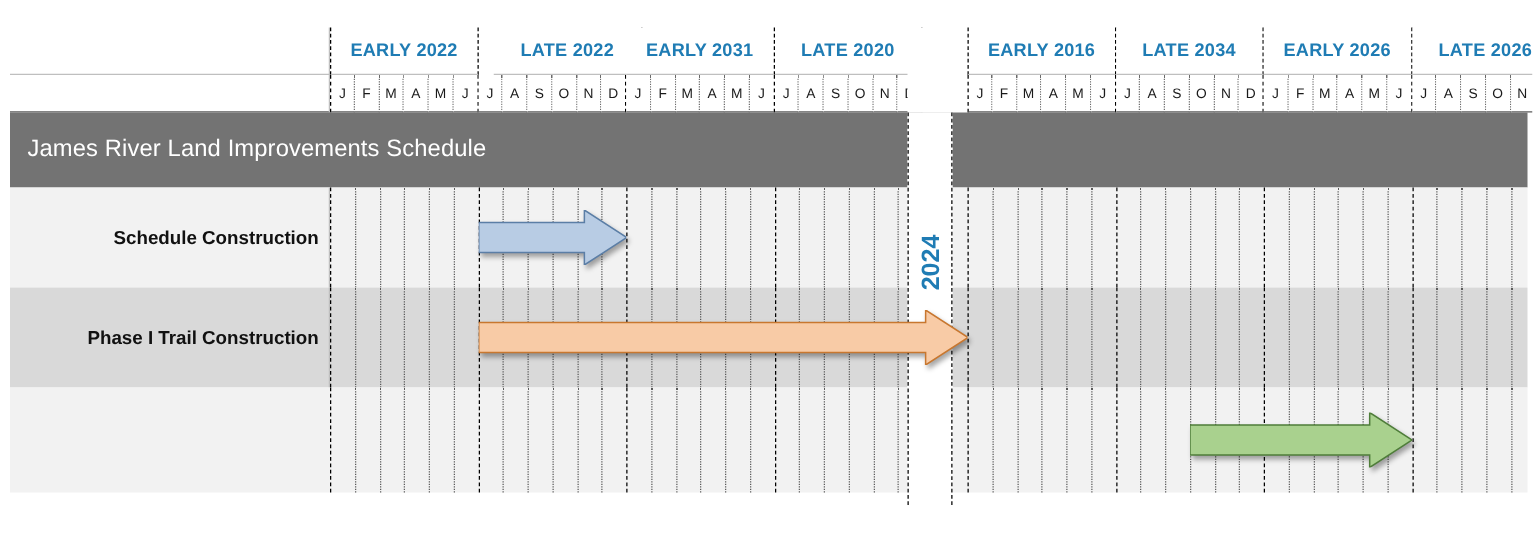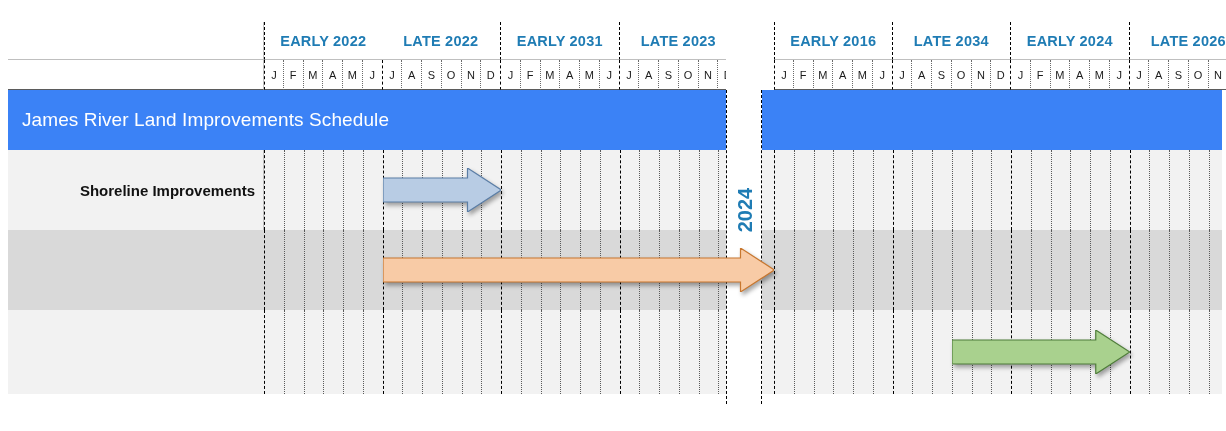--- a/index.html
+++ b/index.html
@@ -41,21 +41,21 @@
     border-right: 1px solid #bfbfbf;
     border-bottom: 1px solid #5b5b5b;
     box-sizing: border-box;
   }
 
   
   .title-band {
     position: absolute;
     left: 0; top: 68px;
     width: 1214px; height: 60px;
-    background: #3b82f6;
+    background: #737373;
   }
   .title-band .gap-white {
     position: absolute;
     left: 718px; top: 0;
     width: 36px; height: 60px;
     background: #ffffff;
   }
   .title-text {
     position: absolute;
     left: 14px; top: 0;
@@ -192,56 +192,56 @@
     <div class="tl-blank2"></div>
 
     <div id="hdr-layer">
         <div class="hdr-half first" style="left: 256px; width: 118.5px;">EARLY 2022</div>
         <div class="hdr-month first" style="left: 256px; width: 19.75px;">J</div>
         <div class="hdr-month" style="left: 275.75px; width: 19.75px;">F</div>
         <div class="hdr-month" style="left: 295.5px; width: 19.75px;">M</div>
         <div class="hdr-month" style="left: 315.25px; width: 19.75px;">A</div>
         <div class="hdr-month" style="left: 335px; width: 19.75px;">M</div>
         <div class="hdr-month halfend" style="left: 354.75px; width: 19.75px;">J</div>
-        <div class="hdr-half" style="left: 374px; width: 118.5px;">LATE 2022</div>
+        <div class="hdr-half" style="left: 387px; width: 118.5px;">LATE 2022</div>
         <div class="hdr-month" style="left: 374.5px; width: 19.75px;">J</div>
         <div class="hdr-month" style="left: 394.25px; width: 19.75px;">A</div>
         <div class="hdr-month" style="left: 414px; width: 19.75px;">S</div>
         <div class="hdr-month" style="left: 433.75px; width: 19.75px;">O</div>
         <div class="hdr-month" style="left: 453.5px; width: 19.75px;">N</div>
         <div class="hdr-month halfend" style="left: 473.25px; width: 19.75px;">D</div>
         <div class="hdr-half" style="left: 493px; width: 118.5px;">EARLY 2031</div>
         <div class="hdr-month" style="left: 493px; width: 19.75px;">J</div>
         <div class="hdr-month" style="left: 512.75px; width: 19.75px;">F</div>
         <div class="hdr-month" style="left: 532.5px; width: 19.75px;">M</div>
         <div class="hdr-month" style="left: 552.25px; width: 19.75px;">A</div>
         <div class="hdr-month" style="left: 572px; width: 19.75px;">M</div>
         <div class="hdr-month halfend" style="left: 591.75px; width: 19.75px;">J</div>
-        <div class="hdr-half" style="left: 611.5px; width: 118.5px;">LATE 2023</div>
+        <div class="hdr-half" style="left: 611.5px; width: 118.5px;">LATE 2020</div>
         <div class="hdr-month" style="left: 611.5px; width: 19.75px;">J</div>
         <div class="hdr-month" style="left: 631.25px; width: 19.75px;">A</div>
         <div class="hdr-month" style="left: 651px; width: 19.75px;">S</div>
         <div class="hdr-month" style="left: 670.75px; width: 19.75px;">O</div>
         <div class="hdr-month" style="left: 690.5px; width: 19.75px;">N</div>
         <div class="hdr-month halfend" style="left: 710.25px; width: 19.75px;">D</div>
         <div class="hdr-half first" style="left: 766px; width: 118.5px;">EARLY 2016</div>
         <div class="hdr-month first" style="left: 766px; width: 19.75px;">J</div>
         <div class="hdr-month" style="left: 785.75px; width: 19.75px;">F</div>
         <div class="hdr-month" style="left: 805.5px; width: 19.75px;">M</div>
         <div class="hdr-month" style="left: 825.25px; width: 19.75px;">A</div>
         <div class="hdr-month" style="left: 845px; width: 19.75px;">M</div>
         <div class="hdr-month halfend" style="left: 864.75px; width: 19.75px;">J</div>
         <div class="hdr-half" style="left: 884.5px; width: 118.5px;">LATE 2034</div>
         <div class="hdr-month" style="left: 884.5px; width: 19.75px;">J</div>
         <div class="hdr-month" style="left: 904.25px; width: 19.75px;">A</div>
         <div class="hdr-month" style="left: 924px; width: 19.75px;">S</div>
         <div class="hdr-month" style="left: 943.75px; width: 19.75px;">O</div>
         <div class="hdr-month" style="left: 963.5px; width: 19.75px;">N</div>
         <div class="hdr-month halfend" style="left: 983.25px; width: 19.75px;">D</div>
-        <div class="hdr-half" style="left: 1003px; width: 118.5px;">EARLY 2024</div>
+        <div class="hdr-half" style="left: 1003px; width: 118.5px;">EARLY 2026</div>
         <div class="hdr-month" style="left: 1003px; width: 19.75px;">J</div>
         <div class="hdr-month" style="left: 1022.75px; width: 19.75px;">F</div>
         <div class="hdr-month" style="left: 1042.5px; width: 19.75px;">M</div>
         <div class="hdr-month" style="left: 1062.25px; width: 19.75px;">A</div>
         <div class="hdr-month" style="left: 1082px; width: 19.75px;">M</div>
         <div class="hdr-month halfend" style="left: 1101.75px; width: 19.75px;">J</div>
         <div class="hdr-half" style="left: 1121.5px; width: 118.5px;">LATE 2026</div>
         <div class="hdr-month" style="left: 1121.5px; width: 19.75px;">J</div>
         <div class="hdr-month" style="left: 1141.25px; width: 19.75px;">A</div>
         <div class="hdr-month" style="left: 1161px; width: 19.75px;">S</div>
@@ -250,21 +250,21 @@
         <div style="position: absolute; left: 718px; top: 0px; width: 36px; height: 68px; background: rgb(255, 255, 255);"></div>
       </div>
 
     <div class="title-band">
       <div class="title-text">James River Land Improvements Schedule</div>
       <div class="gap-white"></div>
     </div>
 
     <div id="rows-layer">
         <div class="row row-a" style="top: 128px; height: 80px;">
-          <div class="row-label">Shoreline Improvements</div>
+          <div class="row-label">Schedule Construction</div>
           <div class="row-grid">
             <div class="vline major" style="left: 0px;"></div>
             <div class="vline" style="left: 19.75px;"></div>
             <div class="vline" style="left: 39.5px;"></div>
             <div class="vline" style="left: 59.25px;"></div>
             <div class="vline" style="left: 79px;"></div>
             <div class="vline" style="left: 98.75px;"></div>
             <div class="vline major" style="left: 118.5px;"></div>
             <div class="vline" style="left: 138.25px;"></div>
             <div class="vline" style="left: 158px;"></div>
@@ -303,20 +303,21 @@
             <div class="vline" style="left: 845.75px;"></div>
             <div class="vline major" style="left: 865.5px;"></div>
             <div class="vline" style="left: 885.25px;"></div>
             <div class="vline" style="left: 905px;"></div>
             <div class="vline" style="left: 924.75px;"></div>
             <div class="vline" style="left: 944.5px;"></div>
             <div class="row-gap" style="left: 462px;"></div>
           </div>
         </div>
         <div class="row row-b" style="top: 208px; height: 80px;">
+          <div class="row-label">Phase I Trail Construction</div>
           <div class="row-grid">
             <div class="vline major" style="left: 0px;"></div>
             <div class="vline" style="left: 19.75px;"></div>
             <div class="vline" style="left: 39.5px;"></div>
             <div class="vline" style="left: 59.25px;"></div>
             <div class="vline" style="left: 79px;"></div>
             <div class="vline" style="left: 98.75px;"></div>
             <div class="vline major" style="left: 118.5px;"></div>
             <div class="vline" style="left: 138.25px;"></div>
             <div class="vline" style="left: 158px;"></div>

